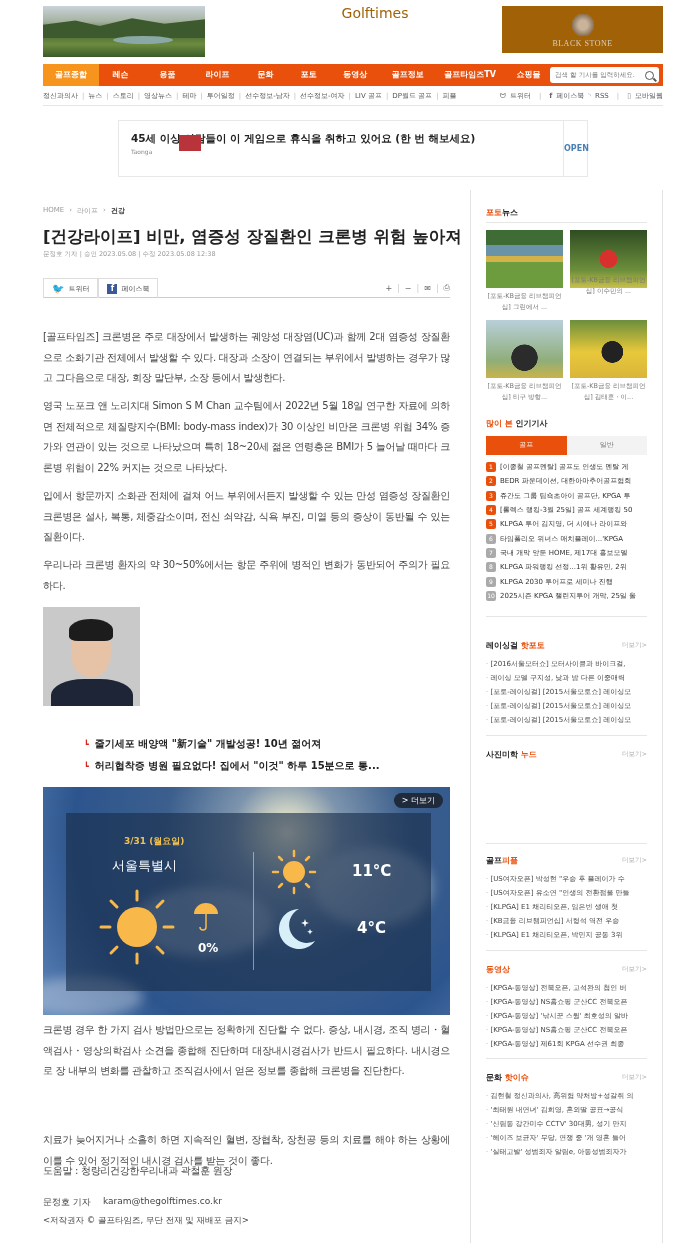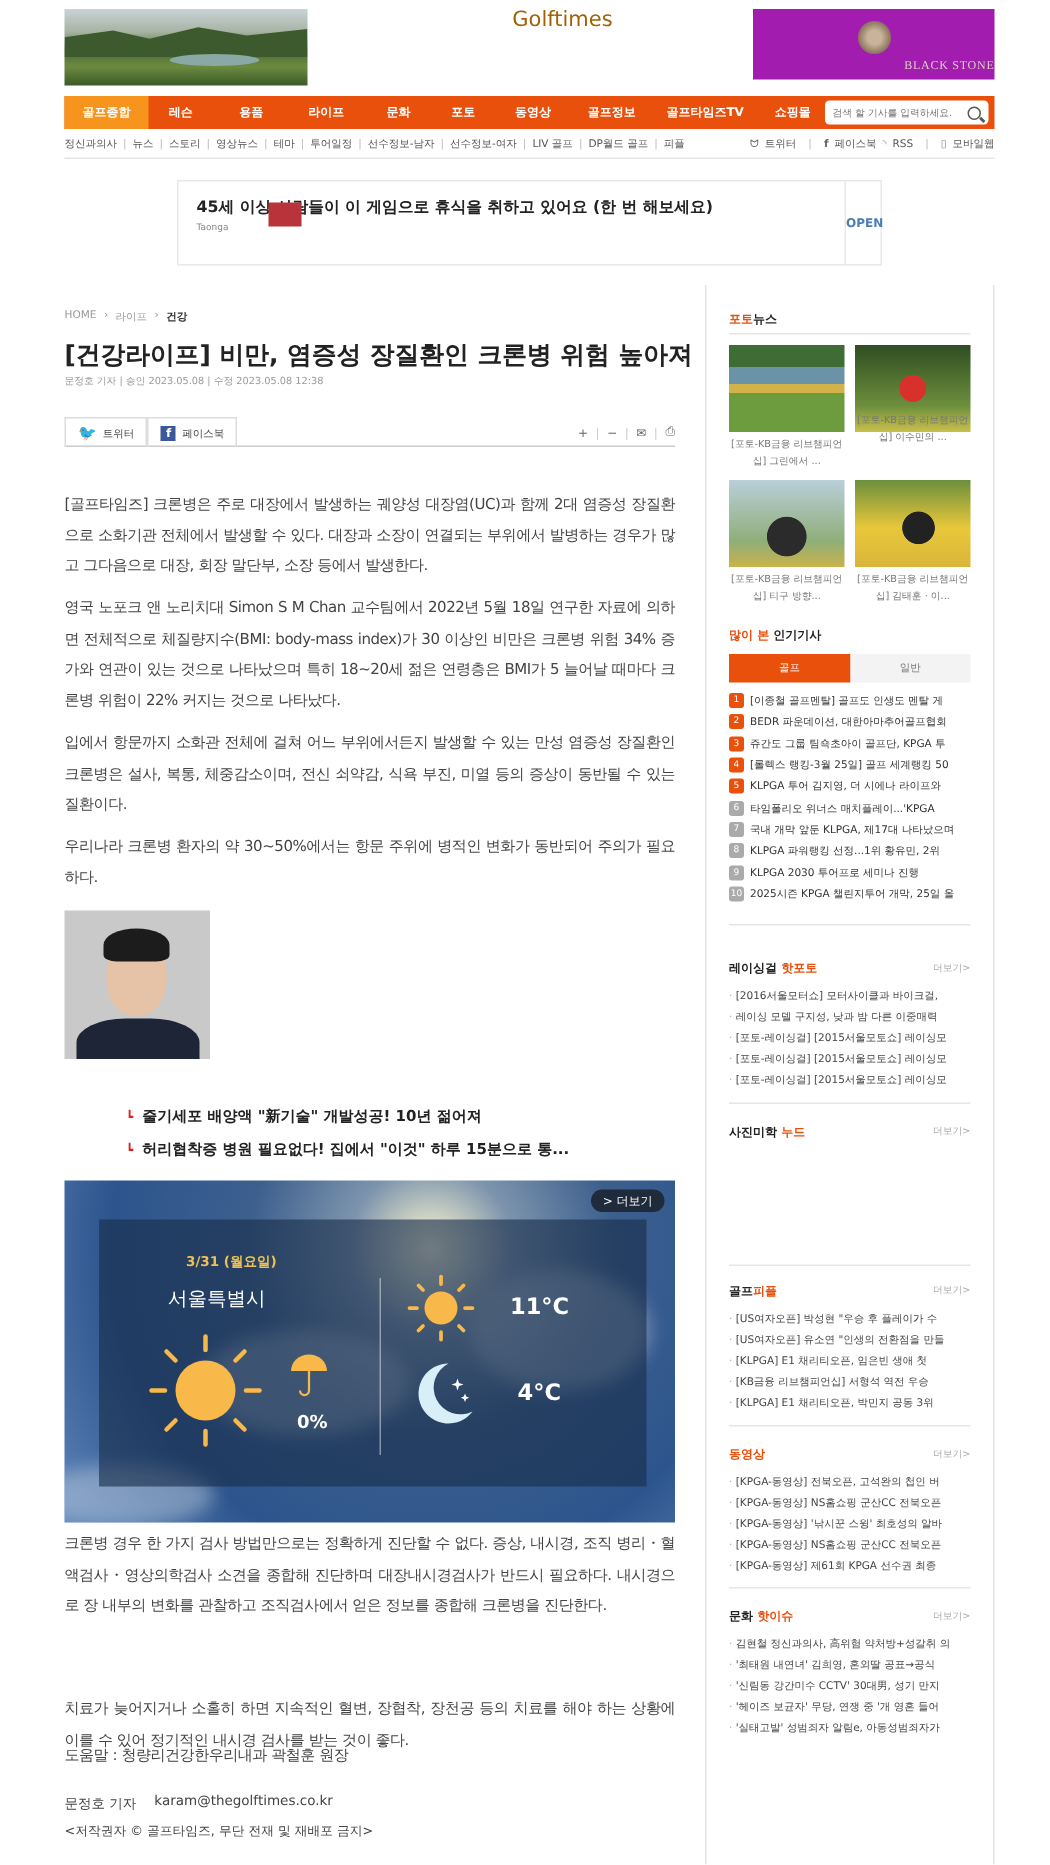--- a/index.html
+++ b/index.html
@@ -5,21 +5,21 @@
   * { box-sizing: border-box; margin: 0; padding: 0; }
   body { width: 700px; height: 1243px; background: #fff; font-family: "DejaVu Sans", "Liberation Sans", sans-serif; color: #333; position: relative; overflow: hidden; }
   .abs { position: absolute; }
   
   .banner-left { left: 43px; top: 6px; width: 162px; height: 51px; background: linear-gradient(180deg,#c9d3d8 0%,#a6b3a2 30%,#4b6a35 55%,#6d8b3f 75%,#3b5a28 100%); overflow: hidden; }
   .banner-left .water { position:absolute; left:70px; top:30px; width:60px; height:8px; background:#8aa9a6; border-radius:50%; }
   .banner-left .hill { position:absolute; left:0; top:10px; width:162px; height:22px; background:#3d5a2e; clip-path: polygon(0 100%,0 40%,20% 20%,35% 45%,55% 10%,75% 35%,100% 15%,100% 100%); }
   .logo { left: 270px; top: 10px; width: 170px; height: 48px; text-align: center; }
   .logo .kr { font-size: 33px; font-weight: bold; color: #222; letter-spacing: 1px; line-height: 34px; font-family: "DejaVu Sans", sans-serif; }
   .logo .en { font-size: 14px; font-weight: normal; color: #a16207; margin-left: 40px; line-height: 14px; margin-top: -4px; }
-  .banner-right { left: 502px; top: 6px; width: 161px; height: 47px; background: #a21caf; color: #d8d0c0; text-align: right; }
+  .banner-right { left: 502px; top: 6px; width: 161px; height: 47px; background: #a16207; color: #d8d0c0; text-align: center; }
   .banner-right .stone { width: 22px; height: 22px; border-radius: 50%; background: radial-gradient(circle,#c9b39a 30%,#8a735c 70%,#e8dcc8 75%,#222 80%); margin: 8px auto 3px; }
   .banner-right .txt { font-size: 8px; letter-spacing: .5px; font-family: "Liberation Serif", serif; }
   
   .nav { left: 43px; top: 64px; width: 620px; height: 22px; background: #e8500c; display: flex; align-items: center; }
   .nav .item { color: #fff; font-size: 8px; font-weight: bold; text-align: center; height: 22px; line-height: 22px; }
   .nav .item.active { background: #f7941d; }
   .nav .search { margin-left: auto; margin-right: 4px; width: 110px; height: 16px; background: #fff; border-radius: 3px; display: flex; align-items: center; padding: 0 5px; }
   .nav .search input { border: none; outline: none; font-size: 6.5px; color: #666; width: 90px; background: transparent; font-family: "DejaVu Sans", sans-serif; }
   .nav .search .mag { width: 9px; height: 9px; border: 1.5px solid #555; border-radius: 50%; position: relative; }
   .nav .search .mag::after { content:""; position:absolute; width:4px; height:1.5px; background:#555; right:-4px; bottom:-2px; transform: rotate(45deg); }
@@ -54,21 +54,21 @@
   .links { left: 84px; top: 733px; }
   .links .ln { font-size: 10px; font-weight: bold; color: #222; display: flex; align-items: center; gap: 6px; height: 22px; }
   .links .ln .mark { color: #d8261f; font-size: 8px; }
   .weather { left: 43px; top: 787px; width: 407px; height: 228px; background: radial-gradient(circle at 60% 20%, #fff7d8 0, #d6d9c6 6%, #7d94ad 18%, #3c5f8d 40%, #2d558d 70%, #5d85ba 100%); overflow: hidden; }
   .weather .cloud { position:absolute; background: rgba(200,210,225,.45); border-radius: 50%; filter: blur(6px); }
   .weather .panel { position: absolute; left: 23px; top: 26px; width: 365px; height: 178px; background: rgba(25,45,75,.62); }
   .weather .more { position: absolute; right: 7px; top: 6px; background: #1f2a3a; color: #fff; font-size: 8px; padding: 2px 8px; border-radius: 10px; }
   .weather .date { position:absolute; left:81px; top:48px; color:#f0c050; font-size:9px; font-weight:bold; }
   .weather .city { position:absolute; left:69px; top:70px; color:#fff; font-size:13px; }
   .weather .divider { position:absolute; left:210px; top:65px; width:1px; height:118px; background: rgba(255,255,255,.45); }
-  .weather .temp { position:absolute; color:#fff; font-weight:bold; font-size:15px; }
+  .weather .temp { position:absolute; color:#fff; font-weight:bold; font-size:15px;margin-left:12px; }
   .weather .pct { position:absolute; left:155px; top:154px; color:#fff; font-weight:bold; font-size:12px; }
   
   .sidebar { left: 470px; top: 190px; width: 193px; height: 1053px; border-left: 1px solid #e3e3e3; border-right: 1px solid #e3e3e3; }
   .side-h { font-size: 8px; font-weight: bold; color: #222; }
   .side-h .acc { color: #e8500c; }
   .side-line { position:absolute; left: 15px; width: 161px; height: 1px; background: #e6e6e6; }
   .photo { position: absolute; width: 77px; height: 58px; }
   .cap { position: absolute; width: 77px; font-size: 6.5px; color: #777; text-align: center; line-height: 11px; }
   .pop-tabs { position: absolute; left: 15px; top: 246px; width: 161px; height: 19px; display: flex; font-size: 7px; }
   .pop-tabs .t { flex: 1; text-align: center; line-height: 19px; }
@@ -311,21 +311,21 @@
     <div class="row">
         <span class="num" style="background:#e8500c">5</span>
         <span>KLPGA 투어 김지영, 더 시에나 라이프와</span>
       </div>
     <div class="row">
         <span class="num" style="background:#aaa">6</span>
         <span>타임폴리오 위너스 매치플레이...'KPGA</span>
       </div>
     <div class="row">
         <span class="num" style="background:#aaa">7</span>
-        <span>국내 개막 앞둔 KLPGA, 제17대 나타났으며</span>
+        <span>국내 개막 앞둔 HOME, 제17대 홍보모델</span>
       </div>
     <div class="row">
         <span class="num" style="background:#aaa">8</span>
         <span>KLPGA 파워랭킹 선정...1위 황유민, 2위</span>
       </div>
     <div class="row">
         <span class="num" style="background:#aaa">9</span>
         <span>KLPGA 2030 투어프로 세미나 진행</span>
       </div>
     <div class="row">

